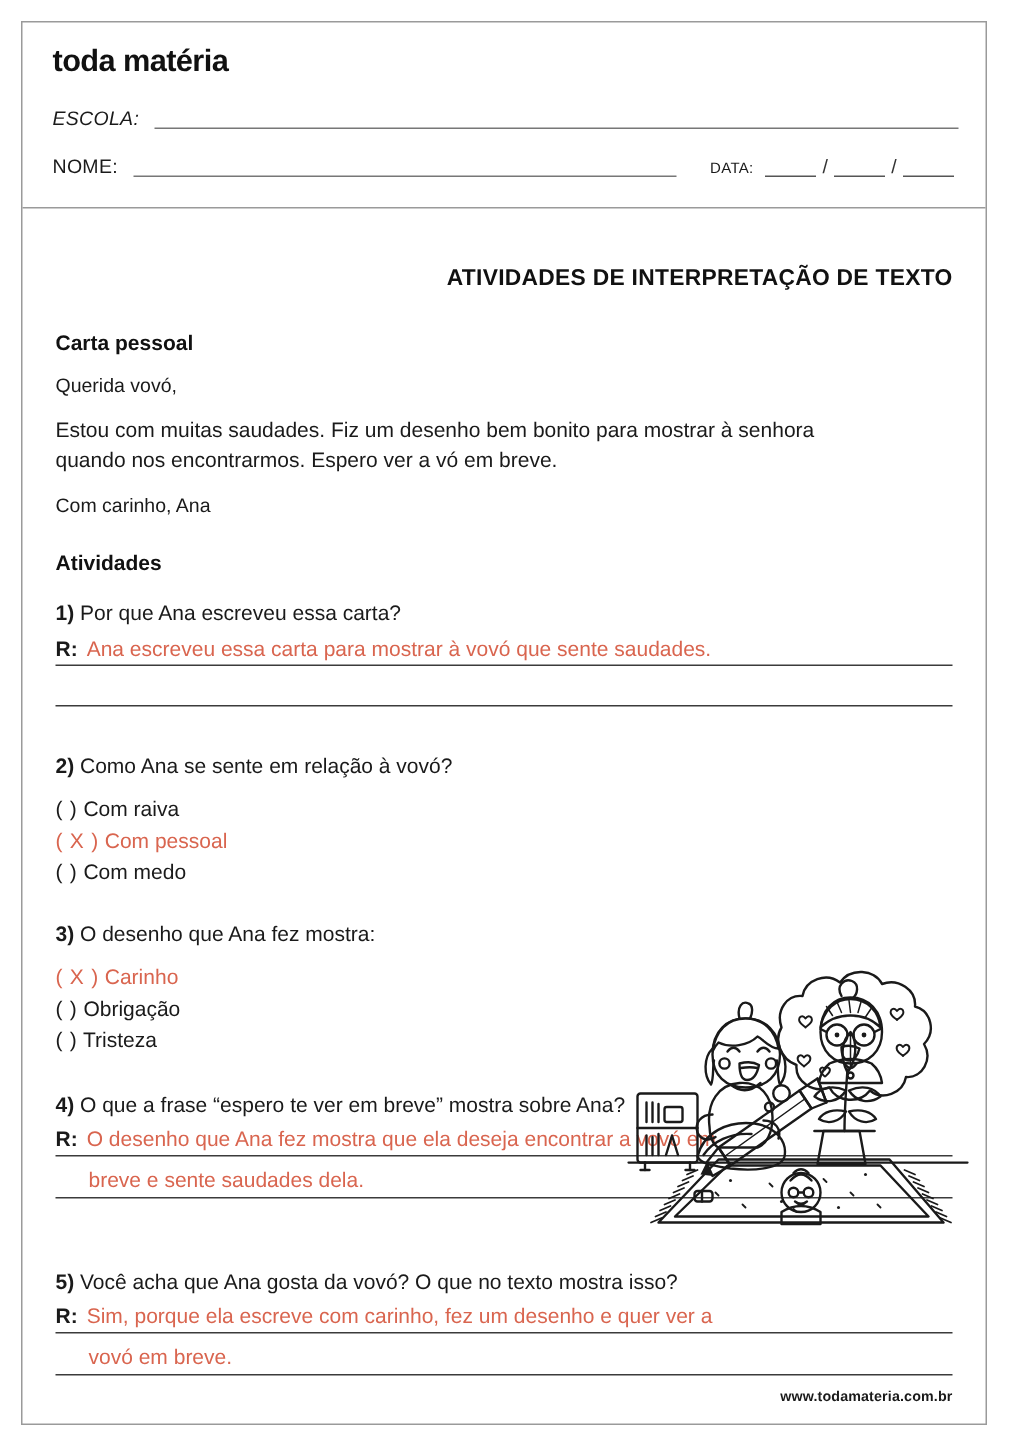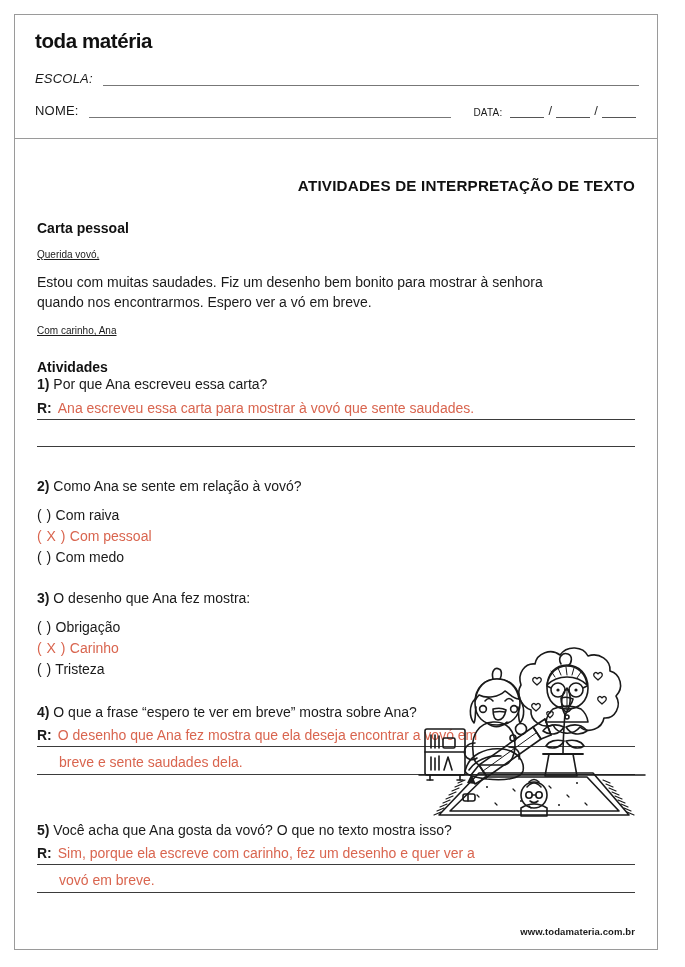--- a/index.html
+++ b/index.html
@@ -101,38 +101,37 @@
 
   .section-head {
     font-size: 14px;
     font-weight: bold;
     margin: 26px 0 0 0;
     color: #111;
   }
   .section-head.atividades { margin-top: 22px; }
 
   .letter-line {
-    font-size: 10px;
+    font-size: 13px;
     line-height: 1.34;
     margin-top: 12px;
     color: #1a1a1a;
-    text-decoration: underline;
   }
   .letter-body {
     font-size: 14px;
     line-height: 1.38;
     margin-top: 12px;
     max-width: 545px;
     color: #1a1a1a;
   }
 
   .question {
     font-size: 14px;
     line-height: 1.3;
-    margin-top: 0;
+    margin-top: 16px;
     color: #1a1a1a;
   }
   .question .qnum { font-weight: bold; }
 
   
   .answer-line {
     display: flex;
     align-items: baseline;
     margin-top: 6px;
     position: relative;
@@ -276,27 +275,27 @@
         <span class="box">(  )</span>
         <span>Com medo</span>
       </div>
     </div>
 
     <div class="question qblock-narrow" style="margin-top:20px;">
       <span class="qnum">3)</span>
       <span>O desenho que Ana fez mostra:</span>
     </div>
     <div class="options">
+      <div class="option marked">
+        <span class="box">( X )</span>
+        <span>Carinho</span>
+      </div>
       <div class="option">
         <span class="box">(  )</span>
         <span>Obrigação</span>
-      </div>
-      <div class="option marked">
-        <span class="box">( X )</span>
-        <span>Carinho</span>
       </div>
       <div class="option">
         <span class="box">(  )</span>
         <span>Tristeza</span>
       </div>
     </div>
 
     <div class="question" style="margin-top:22px;">
       <span class="qnum">4)</span>
       <span>O que a frase “espero te ver em breve” mostra sobre Ana?</span>

